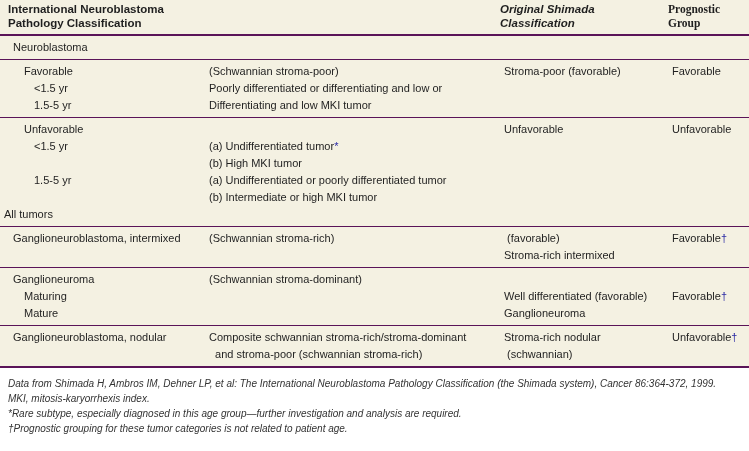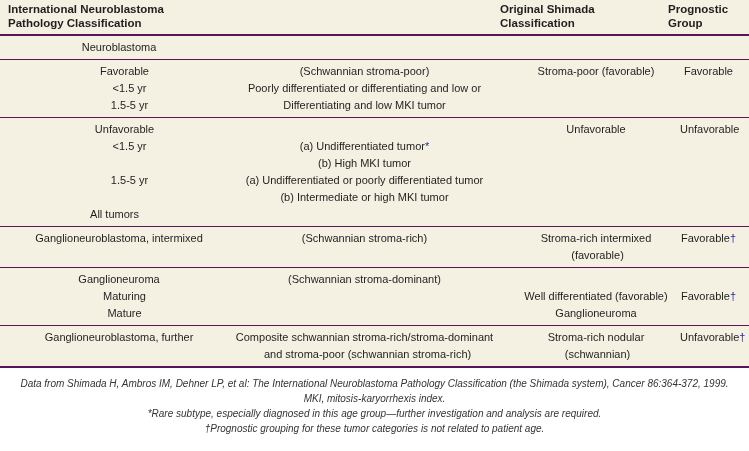--- a/index.html
+++ b/index.html
@@ -22,25 +22,25 @@
     display: grid;
     grid-template-columns: 205px 295px 168px 1fr;
     align-items: end;
     padding: 2px 0 4px 0;
     border-bottom: 2px solid #5a1458;
     font-weight: bold;
     font-size: 11.5px;
     line-height: 14px;
   }
   .th.c1 { padding-left: 8px; }
-  .th.c3 { padding-right: 30px; }
-  .th.c4 { padding-right: 12px; }
+  .th.c3 { padding-right: 30px; font-style: italic; }
+  .th.c4 { padding-right: 12px; font-family: Liberation Serif, serif; }
 
   
-  .section { padding: 3px 12px; border-bottom: 1px solid #5a1458; text-align: center; }
+  .section { padding: 3px 4px; border-bottom: 1px solid #5a1458; }
   .section:last-child { border-bottom: none; }
 
   .row {
     display: grid;
     grid-template-columns: 205px 295px 168px 1fr;
     font-size: 11px;
   }
   .line { line-height: 17px; white-space: pre; }
   .cell.c1 .line.ind0 { padding-left: 9px; }
   .cell.c1 .line.ind1 { padding-left: 20px; }
@@ -48,21 +48,21 @@
   .marker { color: #2a2aa4; }
 
   
   .footer {
     background: #ffffff;
     padding: 8px 8px 0 8px;
     font-style: italic;
     font-size: 10px;
     color: #333333;
   }
-  .fn { line-height: 15px; white-space: pre; text-align: center; }
+  .fn { line-height: 15px; white-space: pre; }
 </style>
 </head>
 <body>
 
 <div class="page">
 
   <div class="nb-table">
 
     <div class="thead">
       <div class="th c1">International Neuroblastoma Pathology Classification</div>
@@ -163,22 +163,22 @@
         </div>
         <div class="section">
           <div class="row">
             <div class="cell c1">
               <div class="line ind0">Ganglioneuroblastoma, intermixed</div>
             </div>
             <div class="cell c2">
               <div class="line">(Schwannian stroma-rich)</div>
             </div>
             <div class="cell c3">
+              <div class="line"> (favorable)</div>
               <div class="line">Stroma-rich intermixed</div>
-              <div class="line"> (favorable)</div>
             </div>
             <div class="cell c4">
               <div class="line">Favorable<span class="marker">†</span></div>
             </div>
           </div>
         </div>
         <div class="section">
           <div class="row">
             <div class="cell c1">
               <div class="line ind0">Ganglioneuroma</div>
@@ -208,21 +208,21 @@
             <div class="cell c2"></div>
             <div class="cell c3">
               <div class="line">Ganglioneuroma</div>
             </div>
             <div class="cell c4"></div>
           </div>
         </div>
         <div class="section">
           <div class="row">
             <div class="cell c1">
-              <div class="line ind0">Ganglioneuroblastoma, further</div>
+              <div class="line ind0">Ganglioneuroblastoma, nodular</div>
             </div>
             <div class="cell c2">
               <div class="line">Composite schwannian stroma-rich/stroma-dominant</div>
               <div class="line">  and stroma-poor (schwannian stroma-rich)</div>
             </div>
             <div class="cell c3">
               <div class="line">Stroma-rich nodular</div>
               <div class="line"> (schwannian)</div>
             </div>
             <div class="cell c4">

